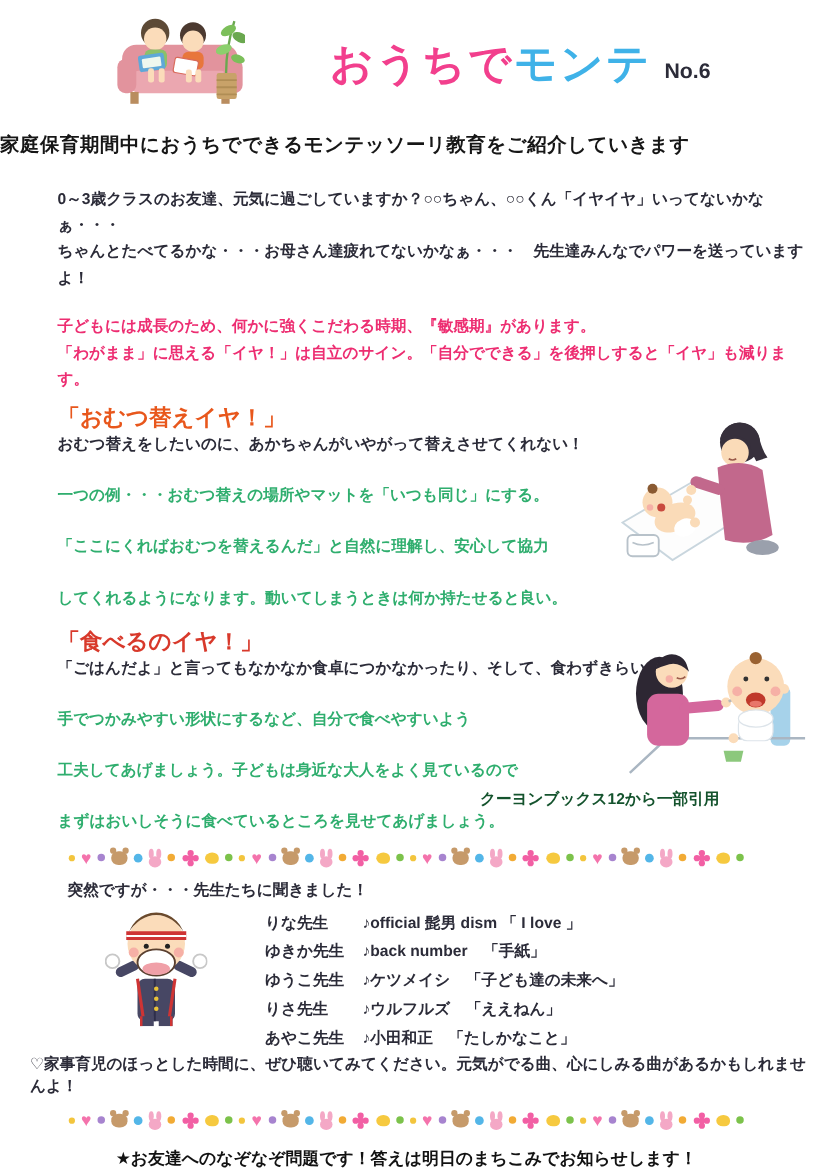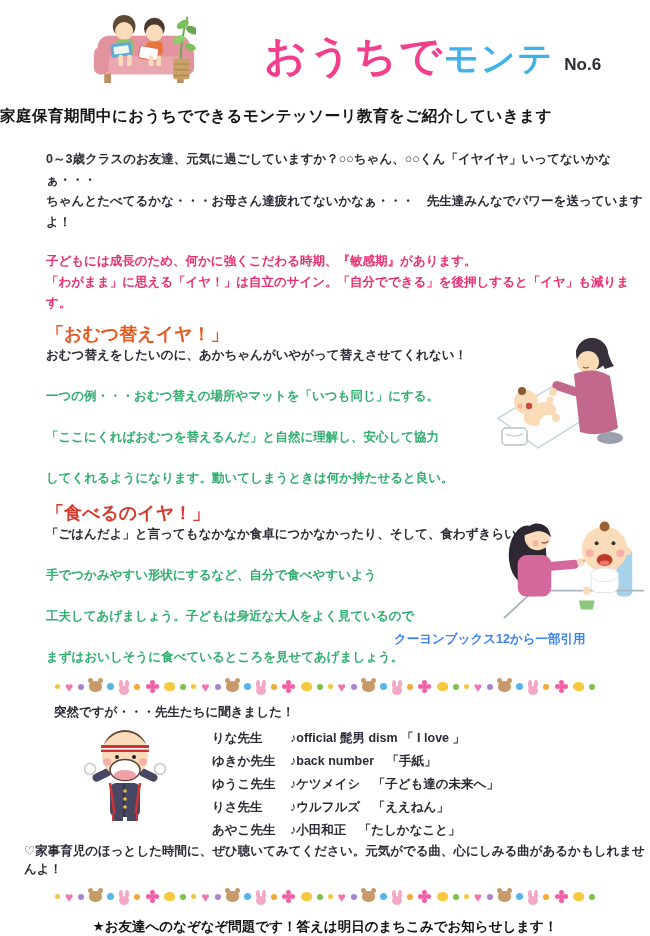--- a/index.html
+++ b/index.html
@@ -3,21 +3,21 @@
 <meta charset="utf-8">
 <style>
   html,body{margin:0;padding:0;background:#fff;}
   body{font-family:"Liberation Sans","DejaVu Sans",sans-serif;}
   .page{position:relative;width:650px;height:936px;margin:0 auto;background:#fff;overflow:hidden;}
 
   
   .header{position:relative;height:94px;}
   .sofa-illo{position:absolute;left:92px;top:4px;}
   .title-wrap{position:absolute;left:264px;top:28px;white-space:nowrap;}
-  .t-pink{color:var(--title_pink);font-size:42px;font-weight:800;letter-spacing:2px;}
+  .t-pink{color:var(--title_pink);font-size:34px;font-weight:800;letter-spacing:2px;}
   .t-blue{color:var(--title_blue);font-size:34px;font-weight:800;letter-spacing:2px;}
   .t-issue{color:var(--text_dark);font-size:17px;font-weight:600;margin-left:10px;}
 
   .headline{margin:12px 0 0;text-align:left;font-size:15.5px;font-weight:700;color:#161616;letter-spacing:.5px;}
 
   .para{margin:0;font-size:12.5px;font-weight:600;line-height:21px;}
   .intro{margin:22px 0 0 46px;color:var(--text_dark);}
   .pink-para{margin:18px 0 0 46px;color:var(--accent_pink);}
 
   .sec{position:relative;margin-left:46px;font-size:12.5px;font-weight:600;line-height:21px;width:604px;}
@@ -25,21 +25,21 @@
   .sec-eating{margin-top:14px;min-height:149px;}
   .sec-head{margin:0;font-size:18px;font-weight:700;line-height:21px;}
   .sec-head.orange{color:var(--heading_orange);}
   .sec-head.red{color:var(--heading_red);}
   .line{line-height:21px;}
   .line.dark{color:var(--text_dark);}
   .line.green{color:var(--green);margin-top:20px;}
   .illo-right{position:absolute;top:0;}
   .diaper-illo{right:10px;top:2px;}
   .feeding-illo{right:0;top:-4px;}
-  .citation{position:absolute;left:348px;top:126px;color:#3b82f6;font-weight:600;white-space:nowrap;}
+  .citation{position:absolute;left:338px;top:126px;color:#14532d;font-weight:600;white-space:nowrap;}
 
   
   .deco-border{text-align:center;margin-top:10px;height:18px;line-height:16px;white-space:nowrap;}
   .ico{display:inline-block;vertical-align:middle;margin:0 2.5px;}
   .ico.dot-yellow{width:5px;height:5px;background:#f3c53d;border-radius:50%;}
   .ico.dot-purple{width:6px;height:6px;background:#a784cf;border-radius:50%;}
   .ico.dot-blue{width:7px;height:7px;background:#53b6e8;border-radius:50%;}
   .ico.dot-orange{width:6px;height:6px;background:#f2ab35;border-radius:50%;}
   .ico.dot-green{width:6px;height:6px;background:#7cc24a;border-radius:50%;}
   .ico.heart{color:#f473ac;font-size:14px;font-weight:700;line-height:12px;}

